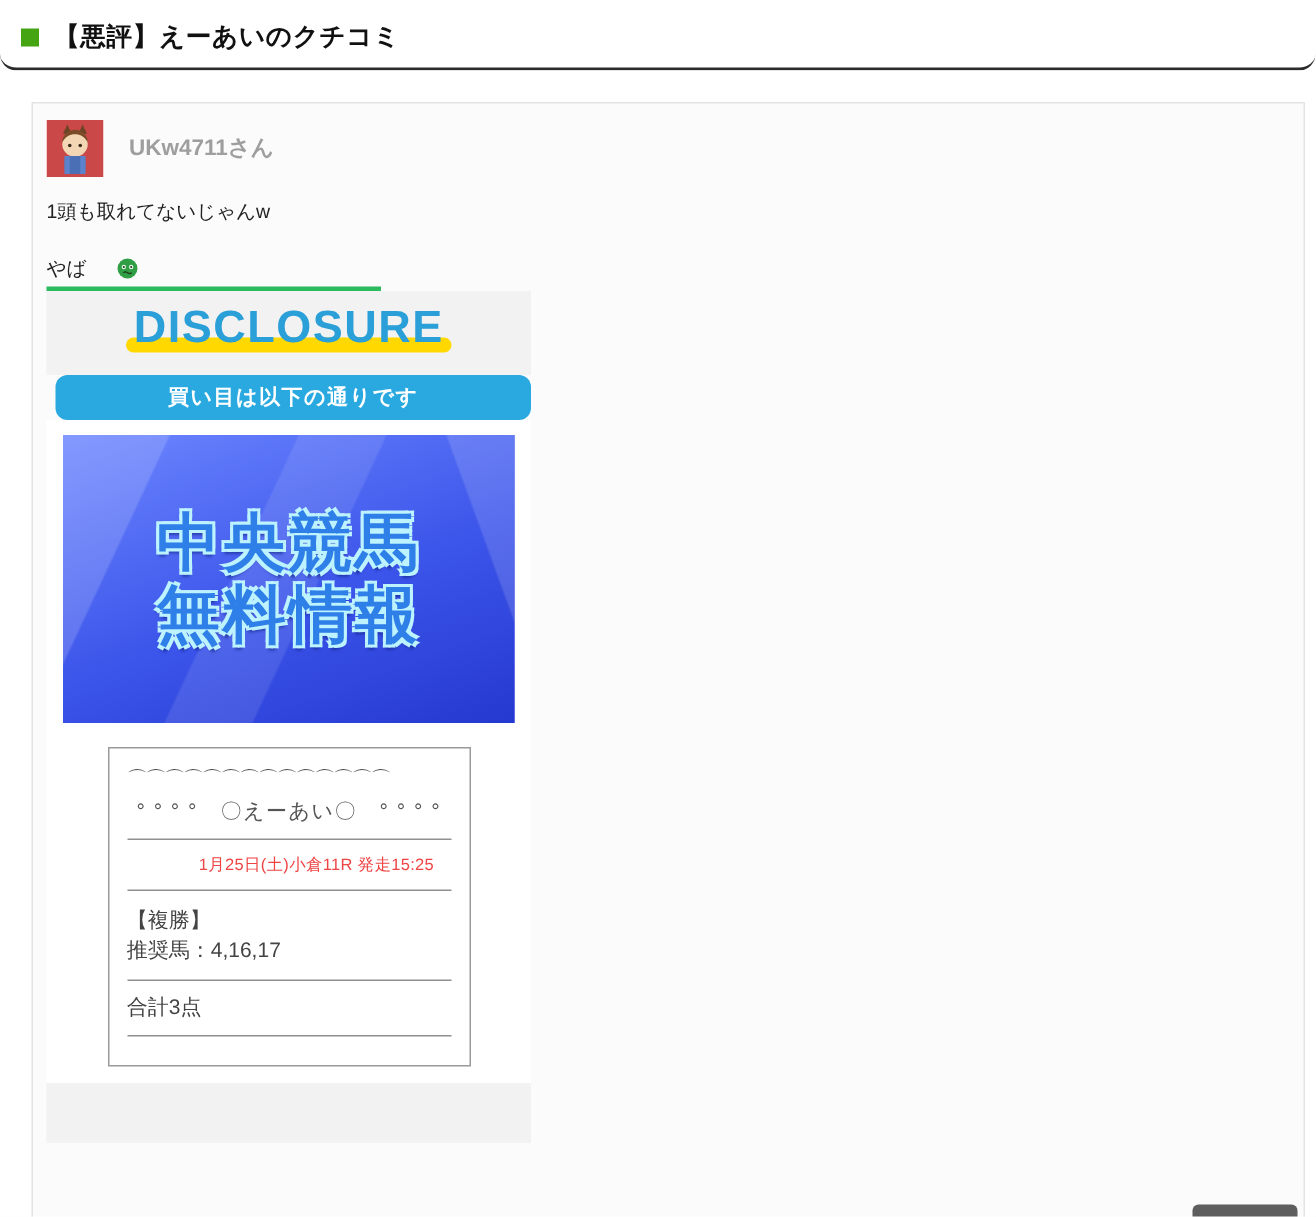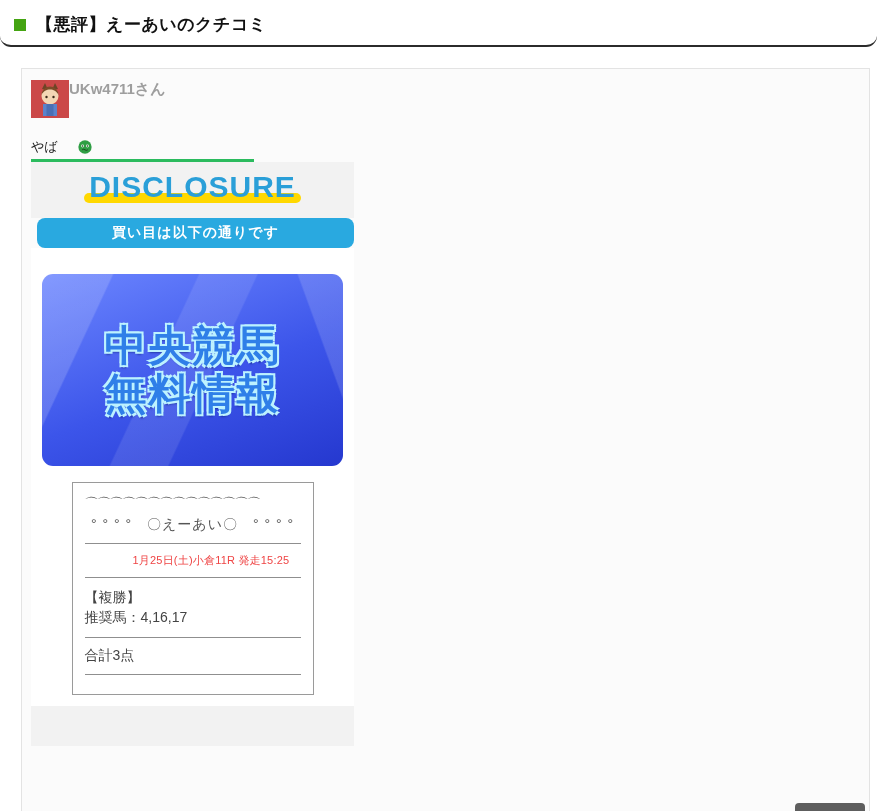--- a/index.html
+++ b/index.html
@@ -9,21 +9,21 @@
   
   .page-header { display:flex; align-items:center; gap:10px; padding:13px 0 9px 14px;
     border-bottom:2px solid #2b2b2b;border-radius:11px; }
   .bullet { width:12px; height:12px; background:#44a412; flex:0 0 auto; }
   .page-title { font-size:17px; font-weight:bold; color:#111; letter-spacing:.5px; }
 
   
   .card { position:absolute; left:21px; top:68px; width:849px; height:758px;
     background:#fbfbfb; border:1px solid #e3e3e3; padding:11px 9px; }
 
-  .user-row { display:flex; align-items:flex-start; gap:0; }
+  .user-row { display:flex; align-items:center; gap:17px; }
   .avatar { width:38px; height:38px; flex:0 0 auto; display:block; }
   .username { font-size:15px; font-weight:bold; color:#9e9e9e; padding-bottom:1px; }
 
   .comment-line1 { margin:14px 0 0 0; font-size:13px; color:#222; }
   .comment-line2 { margin:20px 0 0 0; font-size:13px; color:#222; display:flex; align-items:center; gap:20px; }
   .emoji { width:14px; height:14px; display:block; }
   .green-line { width:223px; height:3px; background:#2bbb5e; margin-top:3px; }
 
   
   .embed { width:323px; }
@@ -32,27 +32,27 @@
     font-size:30px; font-weight:bold; color:#2a9fd8; letter-spacing:1px; }
   .disclosure::after { content:""; position:absolute; left:-5px; right:-5px; bottom:1px;
     height:10px; background:#ffd800; border-radius:5px; z-index:-1; }
   .embed-sub { margin-top:8px; font-size:15px; font-weight:bold; color:#4b4b4b; letter-spacing:2px; }
 
   .embed-banner { margin-left:6px; height:30px; border-radius:8px; background:#29a9e0;
     display:flex; align-items:center; justify-content:center;
     color:#fff; font-size:14px; font-weight:bold; letter-spacing:1px; }
 
   .embed-mid { background:#fff; padding:10px 0 11px; }
-  .blue-graphic { width:301px; height:192px; margin:16px auto;
+  .blue-graphic { width:301px; height:192px; margin:0 auto;
     background-color:#3a55e8;
     background-image:
       linear-gradient(115deg, rgba(255,255,255,.16) 0 18%, rgba(255,255,255,0) 18.5% 40%, rgba(255,255,255,.10) 40.5% 55%, rgba(255,255,255,0) 55.5%),
       linear-gradient(250deg, rgba(255,255,255,.14) 0 12%, rgba(255,255,255,0) 12.5%),
       linear-gradient(160deg, #6c86ff 0%, #3c55ea 55%, #2538cf 100%);
-    display:flex; flex-direction:column; align-items:center; justify-content:center;border-radius:11px; }
+    display:flex; flex-direction:column; align-items:center; justify-content:center; }
   .blue-graphic .gline { font-size:42px; font-weight:bold; line-height:1.15; color:#2f7fe8;
     letter-spacing:2px;
     text-shadow:-2px -2px 0 #bdf2ff, 2px -2px 0 #bdf2ff, -2px 2px 0 #bdf2ff, 2px 2px 0 #bdf2ff,
       0 3px 2px rgba(10,30,120,.55); }
 
   .ticket { width:242px; margin:16px auto 0; background:#fff; border:1px solid #9a9a9a;
     padding:13px 12px 10px; color:#555; }
   .tk-scallop { font-size:14px; color:#555; letter-spacing:-1.5px; white-space:nowrap;
     overflow:hidden; line-height:1; }
   .tk-brand { margin-top:6px; font-size:14px; color:#555; text-align:center; letter-spacing:1px; }
@@ -84,20 +84,21 @@
       <path d="M10.5 15 a8.5 8.5 0 0 1 17 0 c-2-4-5-5.5-8.5-5.5 s-6.5 1.5-8.5 5.5 Z" fill="#7c4b28"></path>
       <circle cx="15.5" cy="17" r="1.2" fill="#3a2a1a"></circle>
       <circle cx="22.5" cy="17" r="1.2" fill="#3a2a1a"></circle>
       <rect x="12" y="24" width="14" height="12" rx="3" fill="#4a6fb5"></rect>
       <rect x="12" y="24" width="3.5" height="12" fill="#5b83cc"></rect>
       <rect x="22.5" y="24" width="3.5" height="12" fill="#5b83cc"></rect>
     </svg>
     <span class="username">UKw4711さん</span>
   </div>
 
+  <p class="comment-line1">1頭も取れてないじゃんw</p>
 
   <p class="comment-line2">
     <span>やば</span>
     <svg class="emoji" viewBox="0 0 20 20">
       <circle cx="10" cy="10" r="9.5" fill="#2f9e44"></circle>
       <circle cx="6.5" cy="8.5" r="2.1" fill="#e9f5e9"></circle>
       <circle cx="13.5" cy="8.5" r="2.1" fill="#e9f5e9"></circle>
       <circle cx="6.5" cy="8.5" r="1" fill="#1d3b1d"></circle>
       <circle cx="13.5" cy="8.5" r="1" fill="#1d3b1d"></circle>
       <path d="M6 14 q2-1.6 4 0 q2 1.6 4 0" stroke="#1d3b1d" stroke-width="1.3" fill="none"></path>

